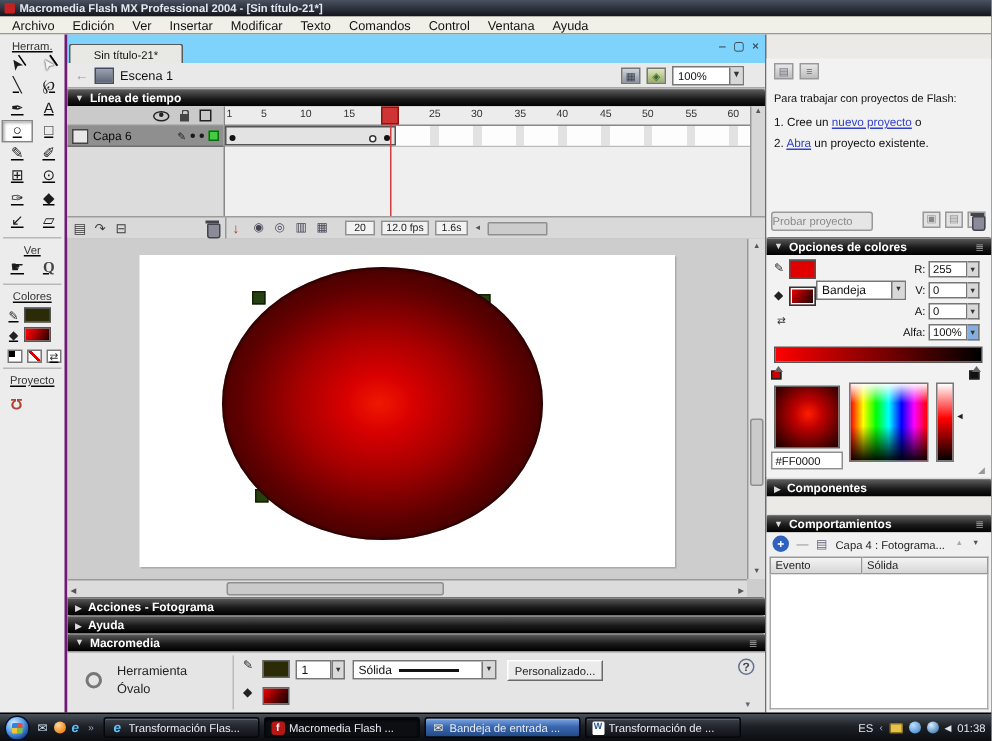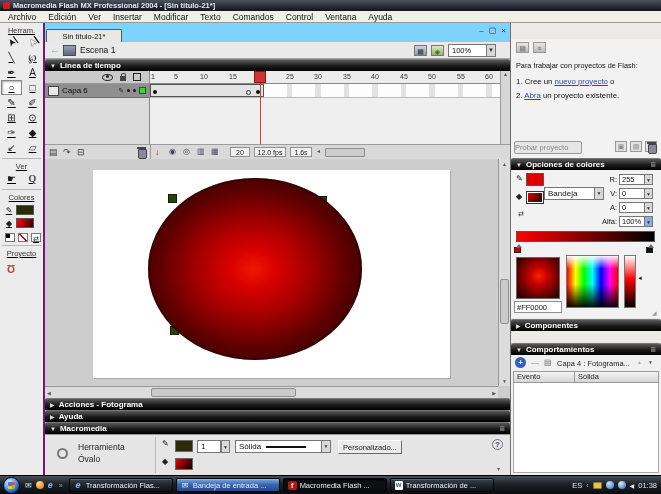--- a/index.html
+++ b/index.html
@@ -574,28 +574,28 @@
       <span class="qi ie">e</span>
       <span class="chev">»</span>
     </span>
     <span class="tbtns">
 
         <span class="tbtn" data-kind="ie">
           <span class="ticon"></span>
           <span class="lbl">Transformación Flas...</span>
         </span>
 
+        <span class="tbtn" data-kind="flash active">
+          <span class="ticon"></span>
+          <span class="lbl">Macromedia Flash ...</span>
+        </span>
+
         <span class="tbtn" data-kind="mail lit">
           <span class="ticon"></span>
           <span class="lbl">Bandeja de entrada ...</span>
-        </span>
-
-        <span class="tbtn" data-kind="flash active">
-          <span class="ticon"></span>
-          <span class="lbl">Macromedia Flash ...</span>
         </span>
 
         <span class="tbtn" data-kind="doc">
           <span class="ticon"></span>
           <span class="lbl">Transformación de ...</span>
         </span>
       </span>
     <span class="tray">
       <span class="tr-lang">ES</span>
       <span class="tr-chev">‹</span>

